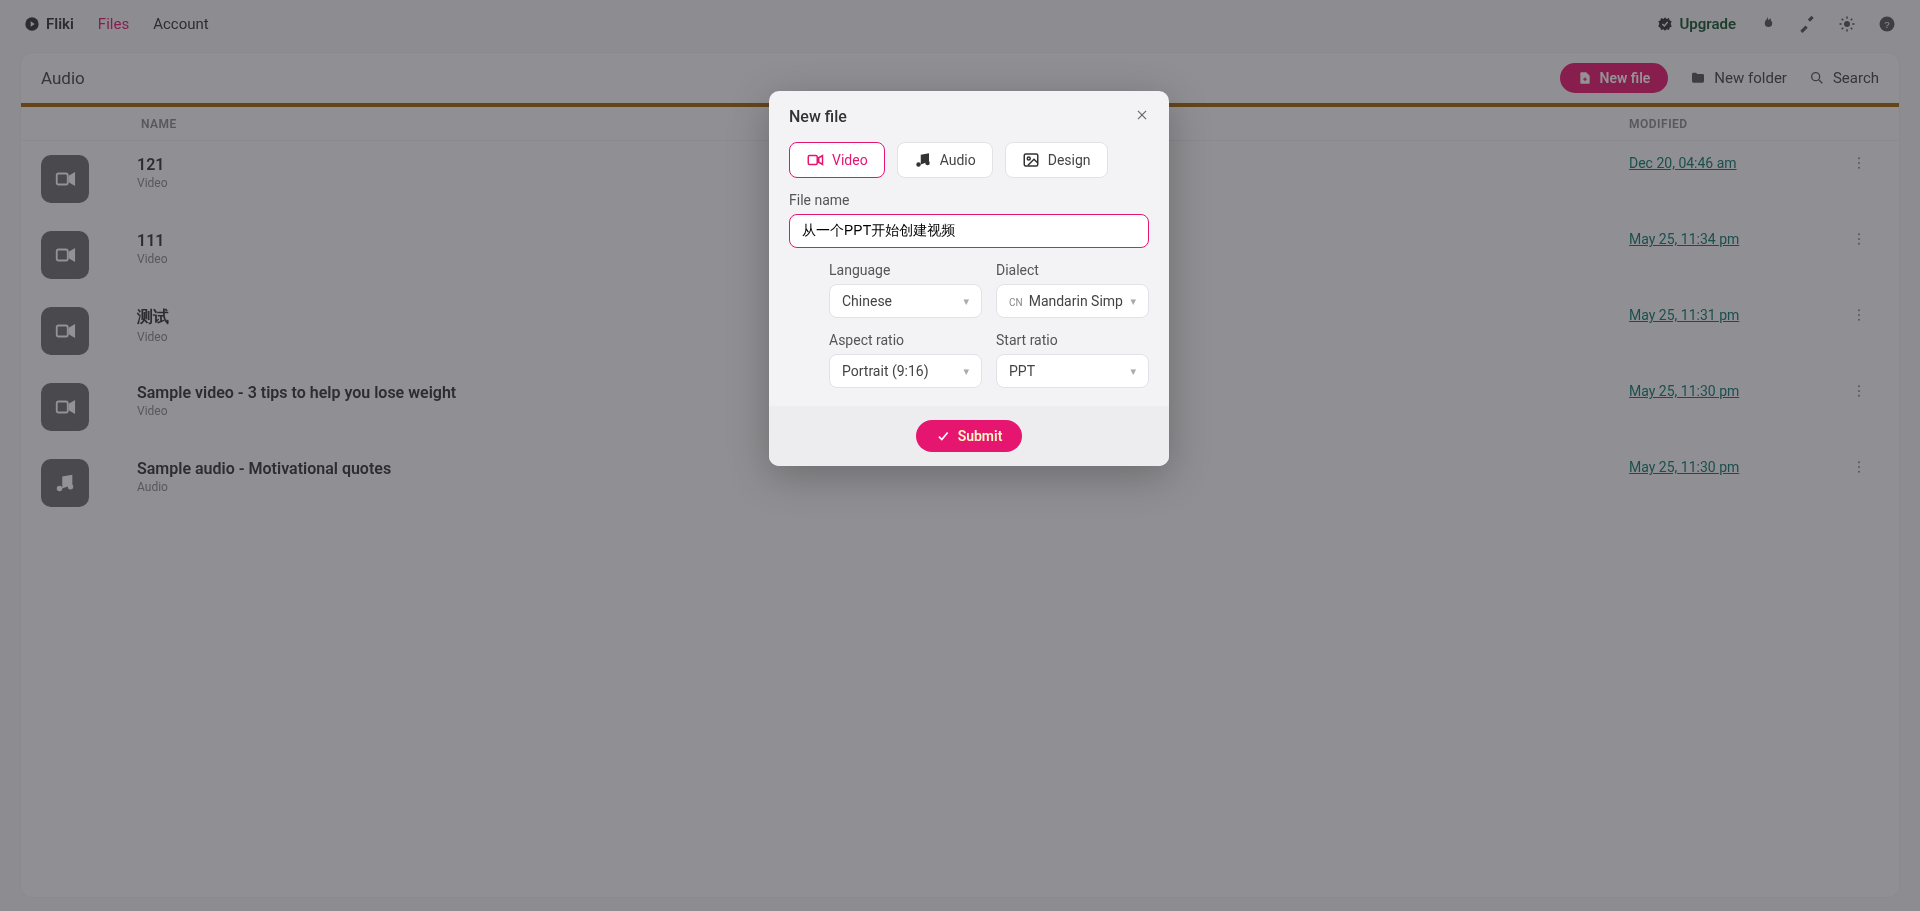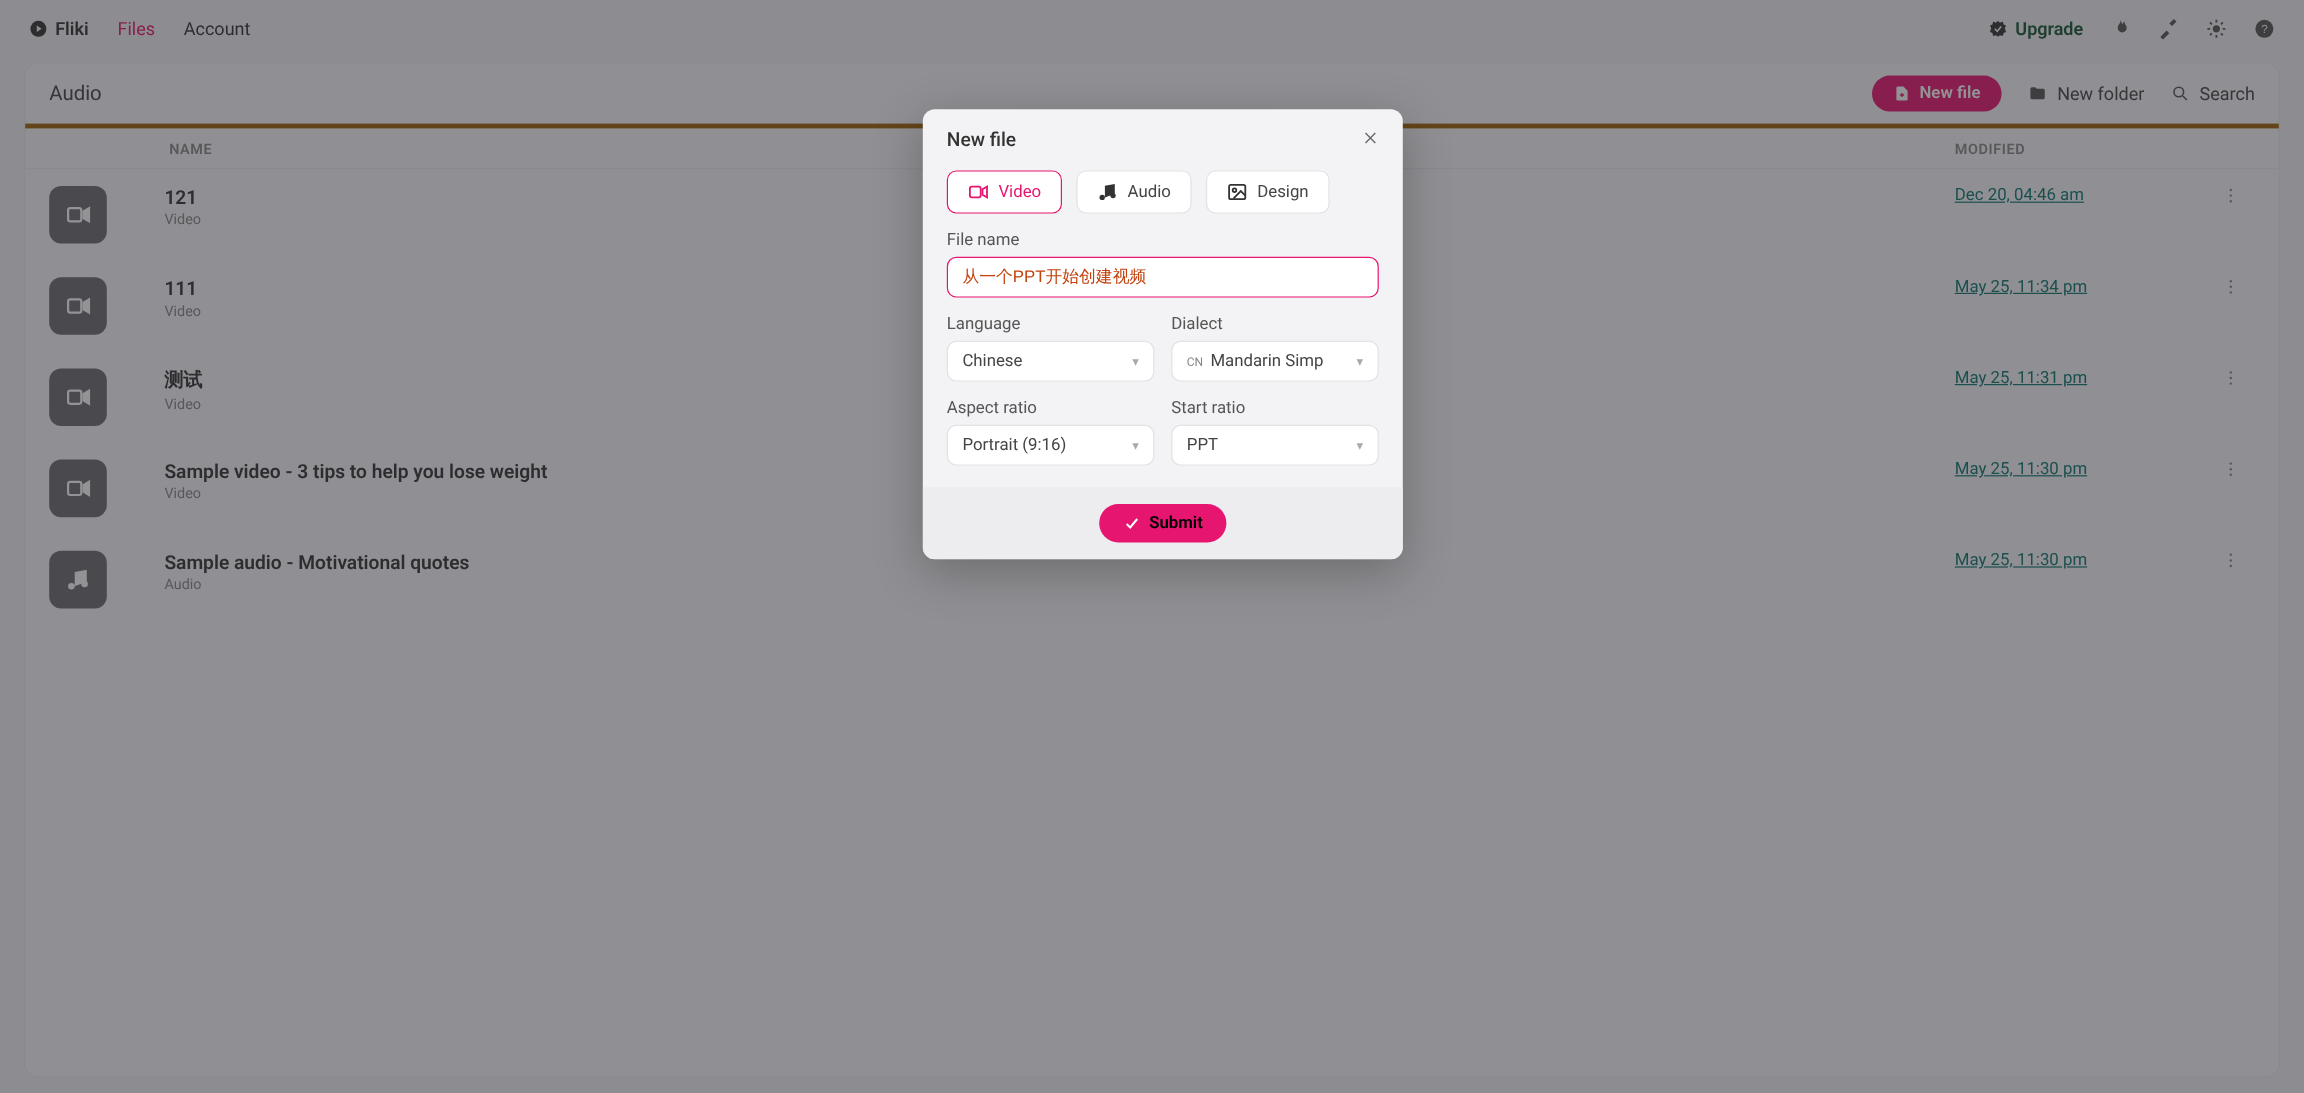--- a/index.html
+++ b/index.html
@@ -102,38 +102,38 @@
   display: flex; align-items: center; gap: 8px;
   border: 1px solid #e2e2e6; background: #fff; border-radius: 8px;
   padding: 8px 16px; font-size: 14px; color: #444; cursor: pointer;
 }
 .tab.active { border-color: #e6156f; color: #e6156f; }
 .tab.active svg { color: #e6156f; }
 .tab svg { color: #333; width: 18px; height: 18px; }
 .form-label { font-size: 14px; color: #555; margin-bottom: 6px; }
 .input {
   width: 100%; border: 1px solid #e6156f; background: #fff;
-  border-radius: 8px; padding: 8px 12px; font-size: 14px; color: #c2410c;
+  border-radius: 8px; padding: 8px 12px; font-size: 14px; color: #000000;
   outline: none;
 }
-.form-row { display: flex; gap: 14px; margin-top: 14px; }
+.form-row { display: flex; gap: 14px; margin-top: 14px; margin-left: 40px; }
 .form-col { flex: 1; display: flex; flex-direction: column; }
 .select {
   display: flex; align-items: center; justify-content: space-between;
   border: 1px solid #e2e2e6; background: #fff; border-radius: 8px;
   padding: 8px 12px; font-size: 14px; color: #444; cursor: pointer;
 }
 .select .caret { color: #aaa; font-size: 11px; }
 .select .flag { font-size: 10px; font-weight: 400; color: #888; margin-right: 6px;}
 .modal-foot {
   background: #ededf0; padding: 14px; display: flex; justify-content: center;
 }
 .btn-submit {
   display: flex; align-items: center; gap: 8px;
-  background: #e6156f; color: #000000; border-radius: 999px;
+  background: #e6156f; color: #fef9c3; border-radius: 999px;
   padding: 8px 20px; font-size: 14px; font-weight: 600; cursor: pointer;
 }
 </style>
 </head>
 <body>
 
 <div class="topnav">
   <div class="nav-left">
     <div class="logo">
       <svg viewBox="0 0 24 24" fill="#333">

